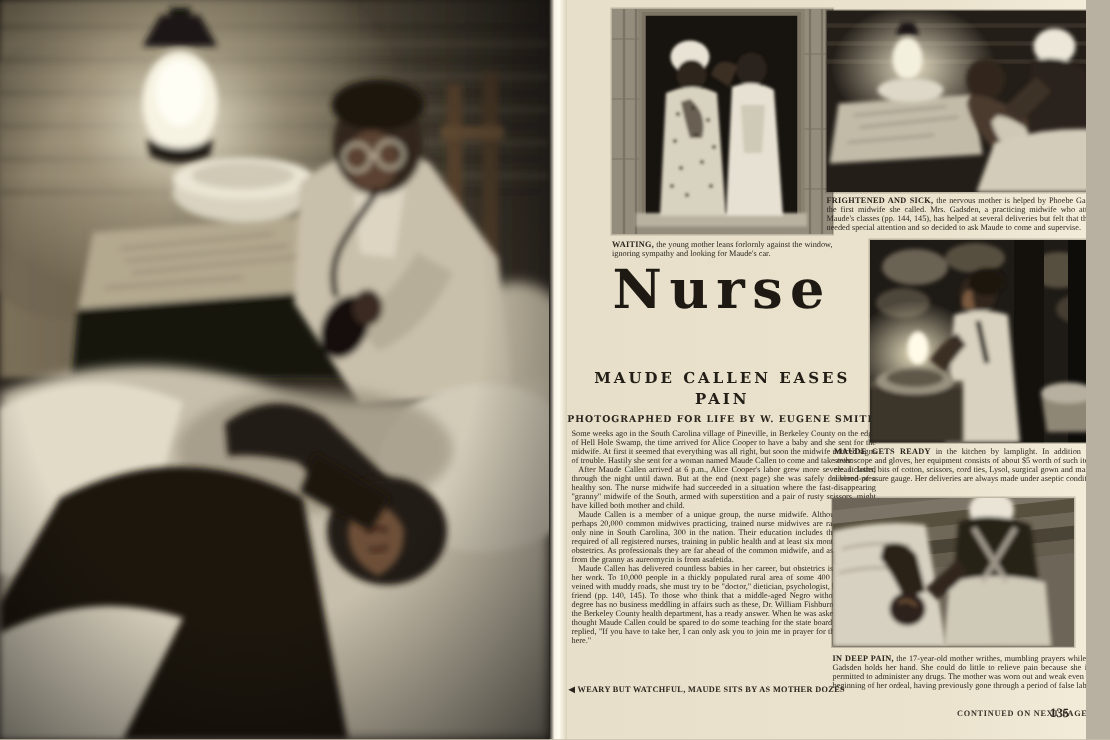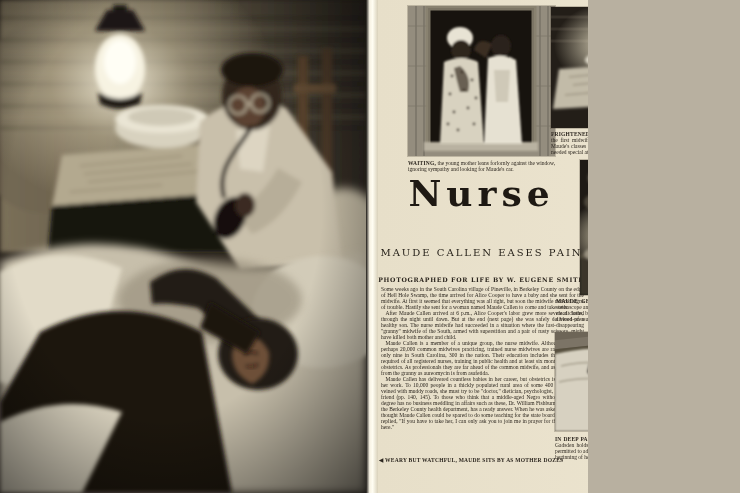--- a/index.html
+++ b/index.html
@@ -1,32 +1,32 @@
 <!DOCTYPE html>
 <html><head>
 <meta charset="utf-8">
 <style>
   html,body{margin:0;padding:0;background:#b8b0a0;}
-  #spread{position:relative;width:588px;height:493px;overflow:hidden;background:#e9e1cc;
+  #spread{position:relative;width:724px;height:493px;overflow:hidden;background:#e9e1cc;
           font-family:"Liberation Serif", serif;color:#26211b;}
   #left-page{position:absolute;left:0;top:0;width:366px;height:493px;overflow:hidden;background:#2a241d;}
   #gutter{position:absolute;left:366px;top:0;width:12px;height:493px;
           background:linear-gradient(90deg,#161310 0%,#f7f2e3 30%,#fffdf2 55%,#d9d1ba 100%);}
   #right-page{position:absolute;left:378px;top:0;width:362px;height:493px;
           background:linear-gradient(90deg,#e7dfc9 0%,#ebe3ce 70%,#f2ecd9 97%,#e3dbc4 100%);}
   .ph{position:absolute;overflow:hidden;background:#35302a;box-shadow:0 0 0 1px rgba(60,50,40,.25);}
   .cap{position:absolute;overflow:visible;}
   .tiny{transform:scale(.5);transform-origin:0 0;width:200%;font-size:11px;line-height:12px;
         text-align:justify;color:#2b251e;}
   .cap-lead{font-weight:bold;letter-spacing:.4px;}
   .headline{position:absolute;left:0;top:179px;width:207px;text-align:center;
         font-family:"DejaVu Serif", serif;font-weight:bold;color:#1e1913;
         font-size:36px;line-height:29px;letter-spacing:5px;}
   .subhead{position:absolute;left:0;top:246px;width:207px;text-align:center;
-        font-family:"DejaVu Serif", serif;font-weight:normal;color:#221d16;
+        font-family:"DejaVu Serif", serif;font-weight:bold;color:#221d16;
         font-size:10px;line-height:14px;letter-spacing:2px;}
   .byline{position:absolute;left:0;top:276px;width:207px;text-align:center;
         font-family:"DejaVu Serif", serif;font-weight:bold;color:#2b251e;
         font-size:6.2px;letter-spacing:.7px;}
   .bodytext{position:absolute;left:3px;top:286px;width:203px;height:170px;}
   .bodytext p{margin:0;}
   .bodytext p.ind{text-indent:9px;}
   .weary{position:absolute;left:1px;top:457px;width:230px;}
   .weary .tiny{font-weight:bold;letter-spacing:.5px;text-align:left;white-space:nowrap;}
   .footer-cont{position:absolute;left:260px;top:473px;width:120px;}

